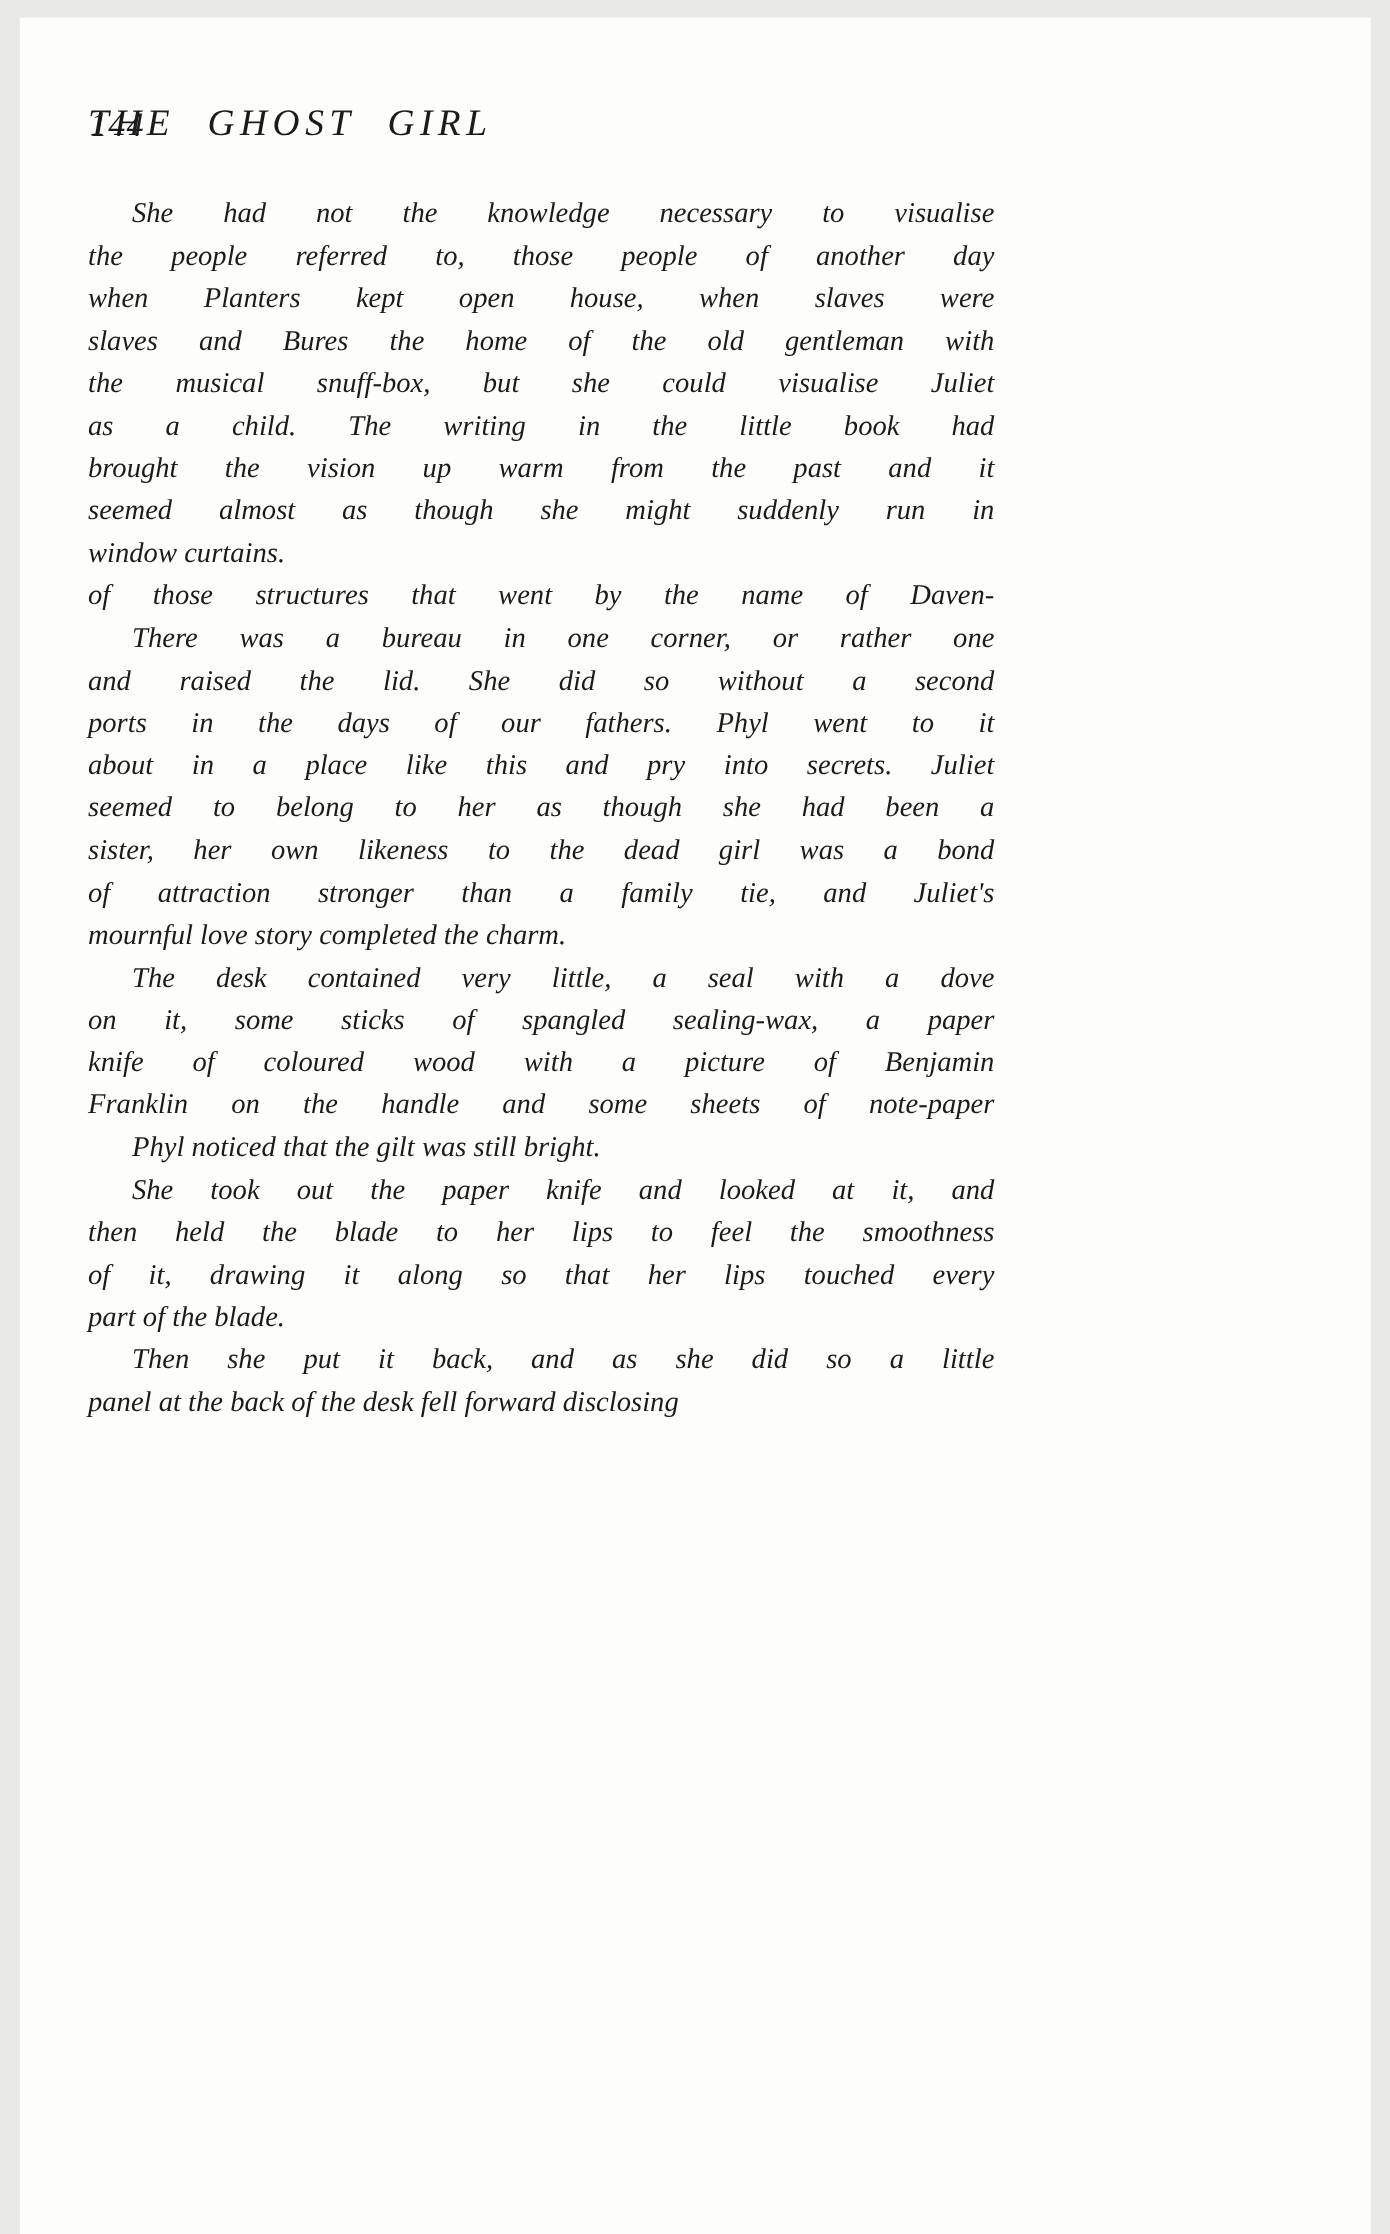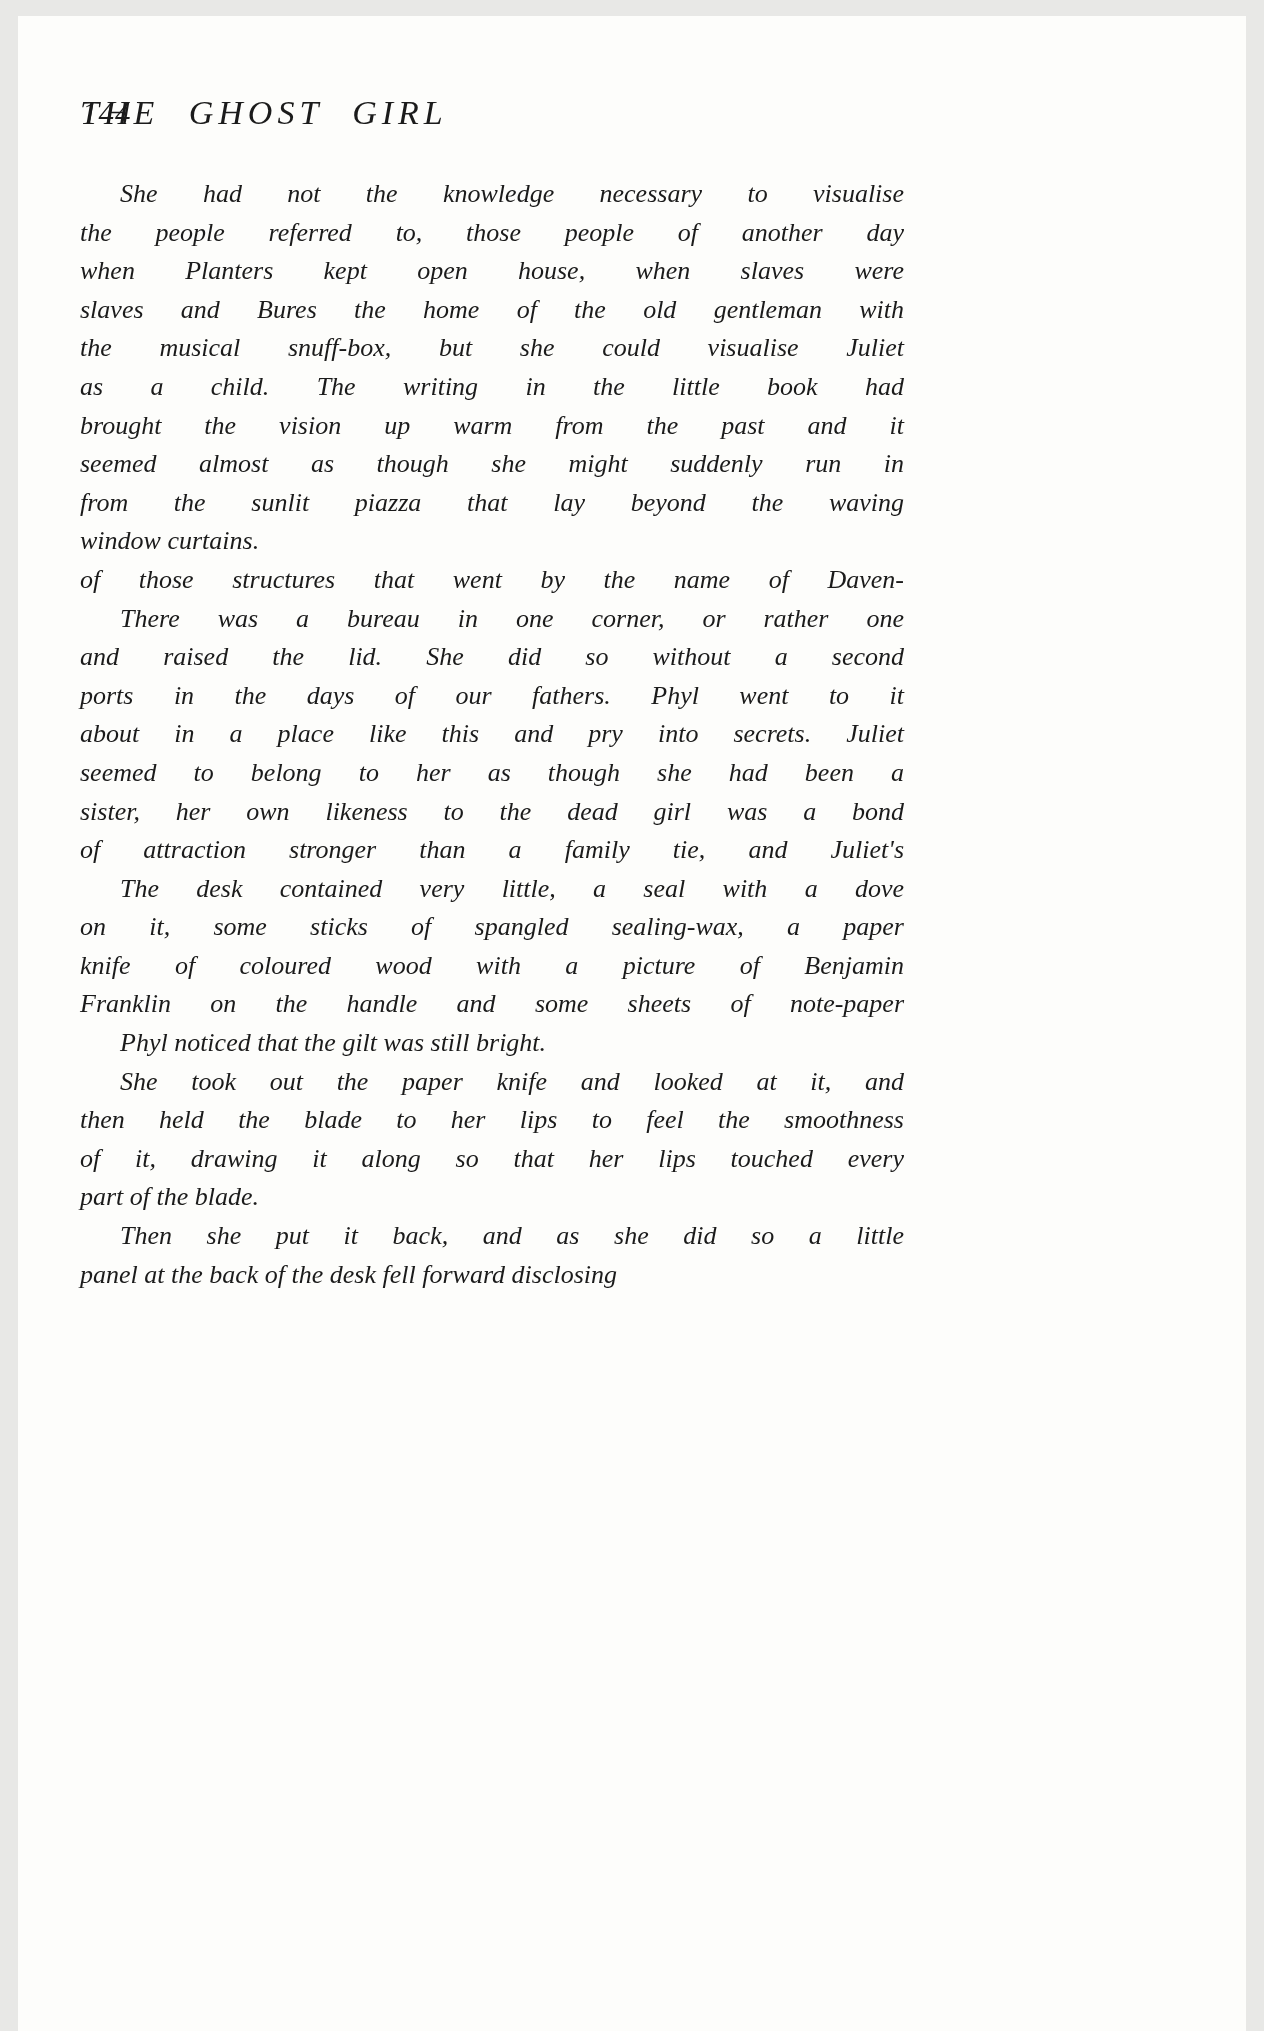--- a/index.html
+++ b/index.html
@@ -85,32 +85,32 @@
   <main class="text-block" id="text-block">
       <p class="para">
         <span class="line first">She had not the knowledge necessary to visualise</span>
         <span class="line">the people referred to, those people of another day</span>
         <span class="line">when Planters kept open house, when slaves were</span>
         <span class="line">slaves and Bures the home of the old gentleman with</span>
         <span class="line">the musical snuff-box, but she could visualise Juliet</span>
         <span class="line">as a child.  The writing in the little book had</span>
         <span class="line">brought the vision up warm from the past and it</span>
         <span class="line">seemed almost as though she might suddenly run in</span>
-        <span class="line">from the sunlit piazza that lay beyond the waving</span>
         <span class="line last">window curtains.</span>
       </p>
       <p class="para">
         <span class="line">of those structures that went by the name of Daven-</span>
         <span class="line first">There was a bureau in one corner, or rather one</span>
         <span class="line">and raised the lid.  She did so without a second</span>
         <span class="line">ports in the days of our fathers.  Phyl went to it</span>
         <span class="line">about in a place like this and pry into secrets.  Juliet</span>
         <span class="line">seemed to belong to her as though she had been a</span>
         <span class="line">sister, her own likeness to the dead girl was a bond</span>
         <span class="line">of attraction stronger than a family tie, and Juliet's</span>
+        <span class="line last">mournful love story completed the charm.</span>
       </p>
       <p class="para">
         <span class="line first">The desk contained very little, a seal with a dove</span>
         <span class="line">on it, some sticks of spangled sealing-wax, a paper</span>
         <span class="line">knife of coloured wood with a picture of Benjamin</span>
         <span class="line">Franklin on the handle and some sheets of note-paper</span>
       </p>
       <p class="para">
         <span class="line first last">Phyl noticed that the gilt was still bright.</span>
       </p>

